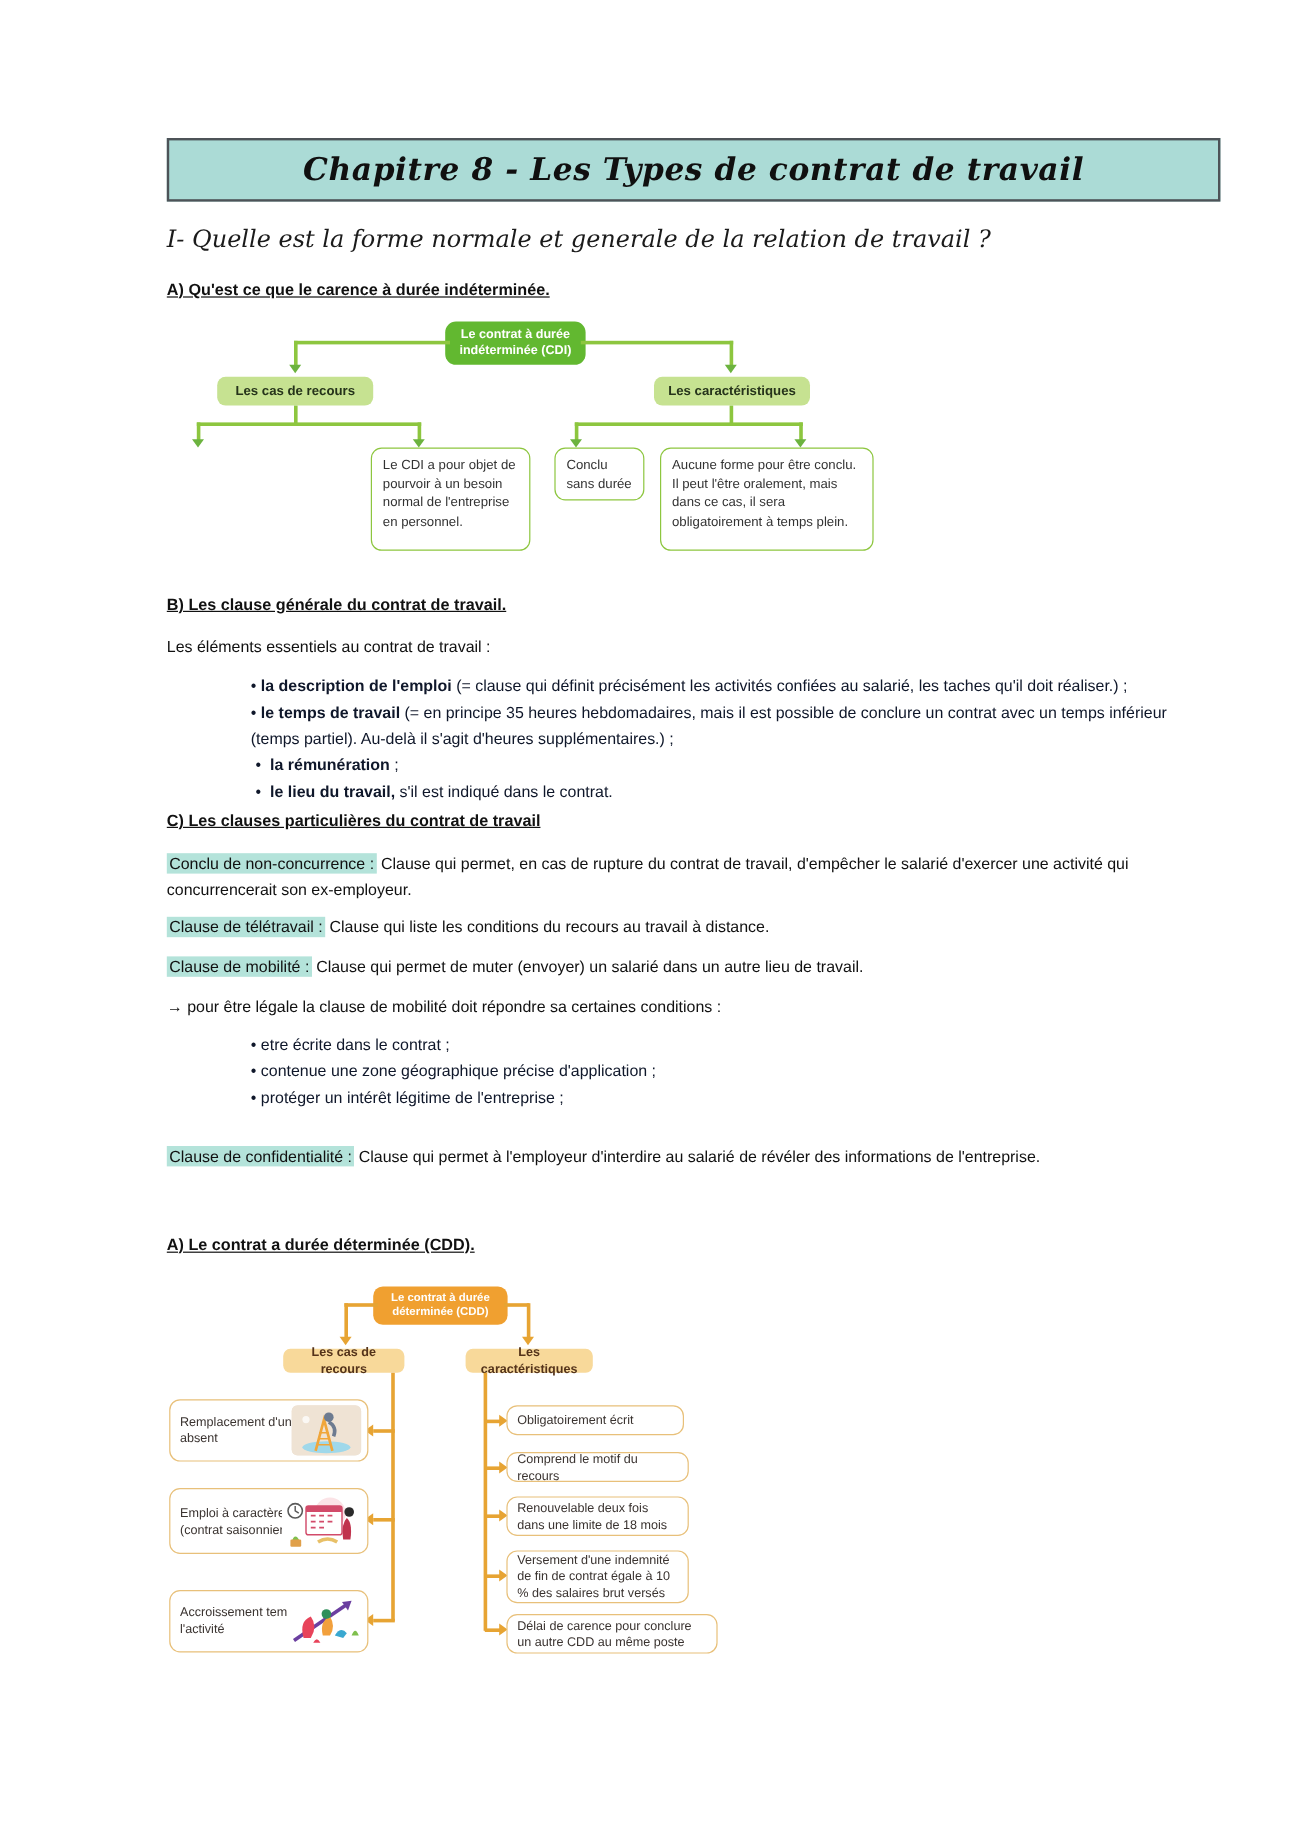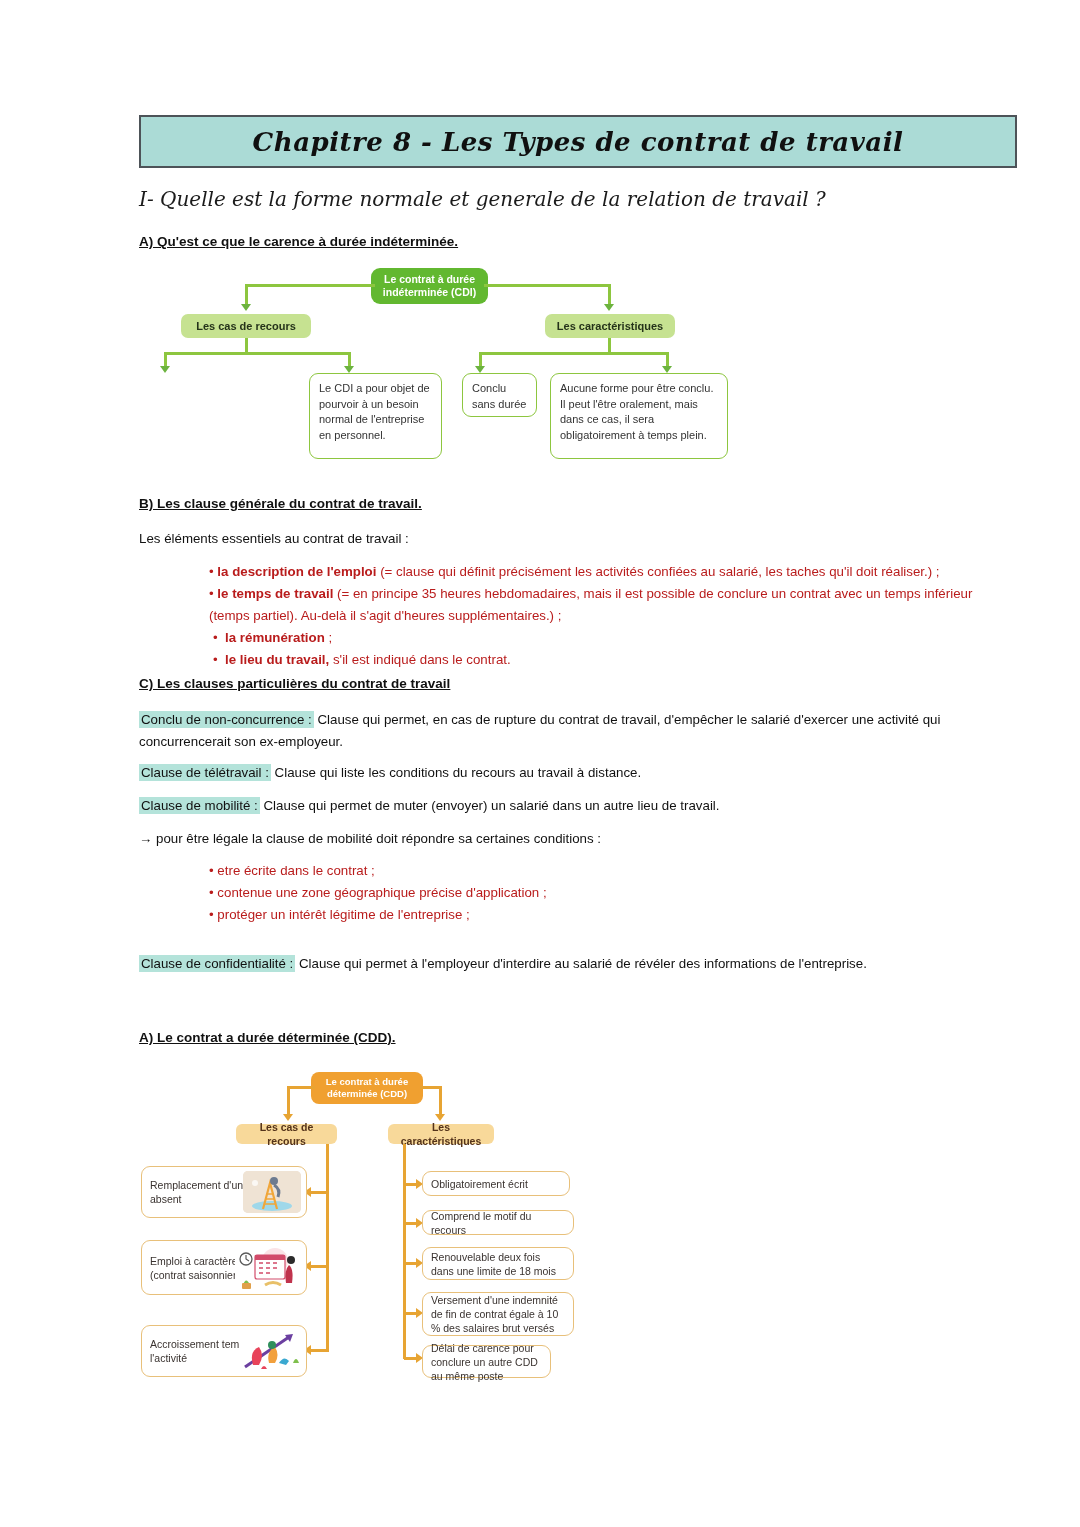--- a/index.html
+++ b/index.html
@@ -64,21 +64,21 @@
     font-size:13.3px;
     line-height:21px;
     color:#111;
   }
   .bullets{
     position:absolute;
     left:170px;
     width:805px;
     font-size:13.3px;
     line-height:22px;
-    color:#b91c1c;
+    color:#0f172a;
   }
   .bullets .bl{margin:0 0 0 0;}
   .bullets .bl b{font-weight:bold;}
   .clause-line{
     position:absolute;
     left:100px;
     width:880px;
     font-size:13.3px;
     line-height:22px;
     color:#111;
@@ -373,18 +373,18 @@
     </div>
     <div class="node o-leaf" style="left:283px;top:143px;width:152px;height:25px;">
       <span>Comprend le motif du recours</span>
     </div>
     <div class="node o-leaf" style="left:283px;top:180px;width:152px;height:33px;">
       <span>Renouvelable deux fois dans une limite de 18 mois</span>
     </div>
     <div class="node o-leaf" style="left:283px;top:225px;width:152px;height:44px;">
       <span>Versement d'une indemnité de fin de contrat égale à 10 % des salaires brut versés</span>
     </div>
-    <div class="node o-leaf" style="left:283px;top:278px;width:129px;height:33px;">
+    <div class="node o-leaf" style="left:283px;top:278px;width:176px;height:33px;">
       <span>Délai de carence pour conclure un autre CDD au même poste</span>
     </div>
   </div>
 
 </div>
 
 </body></html>

